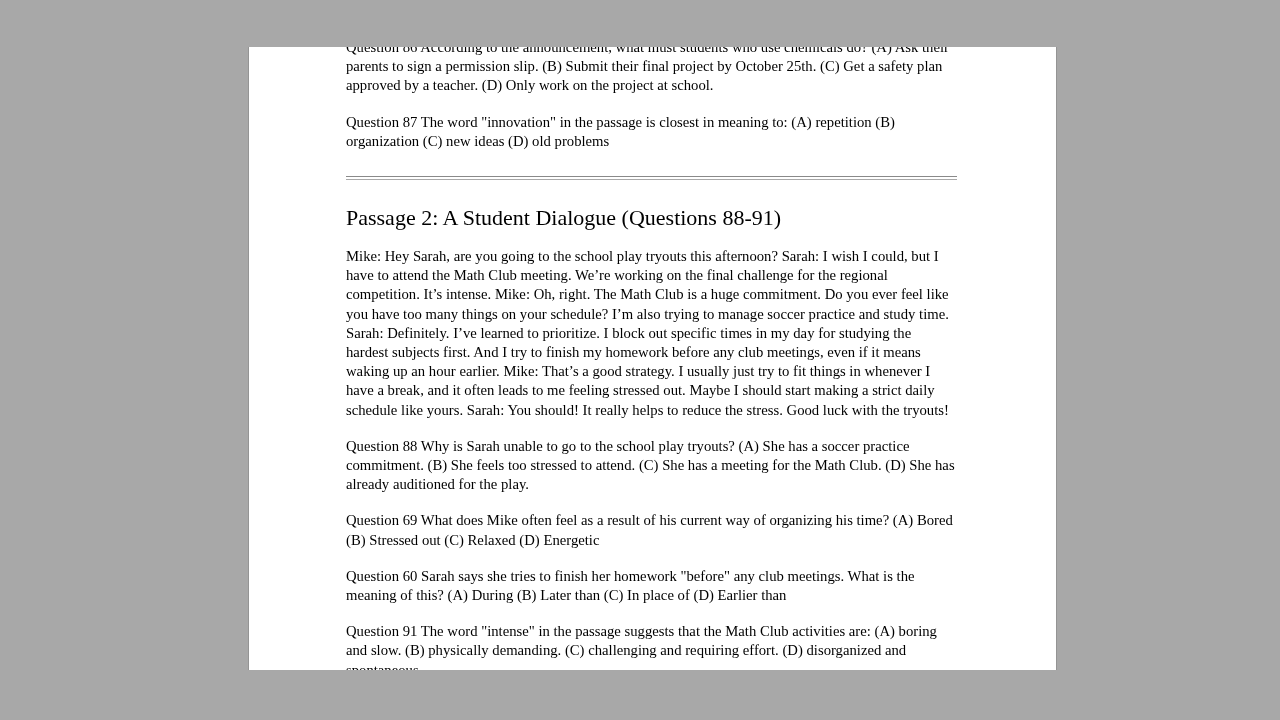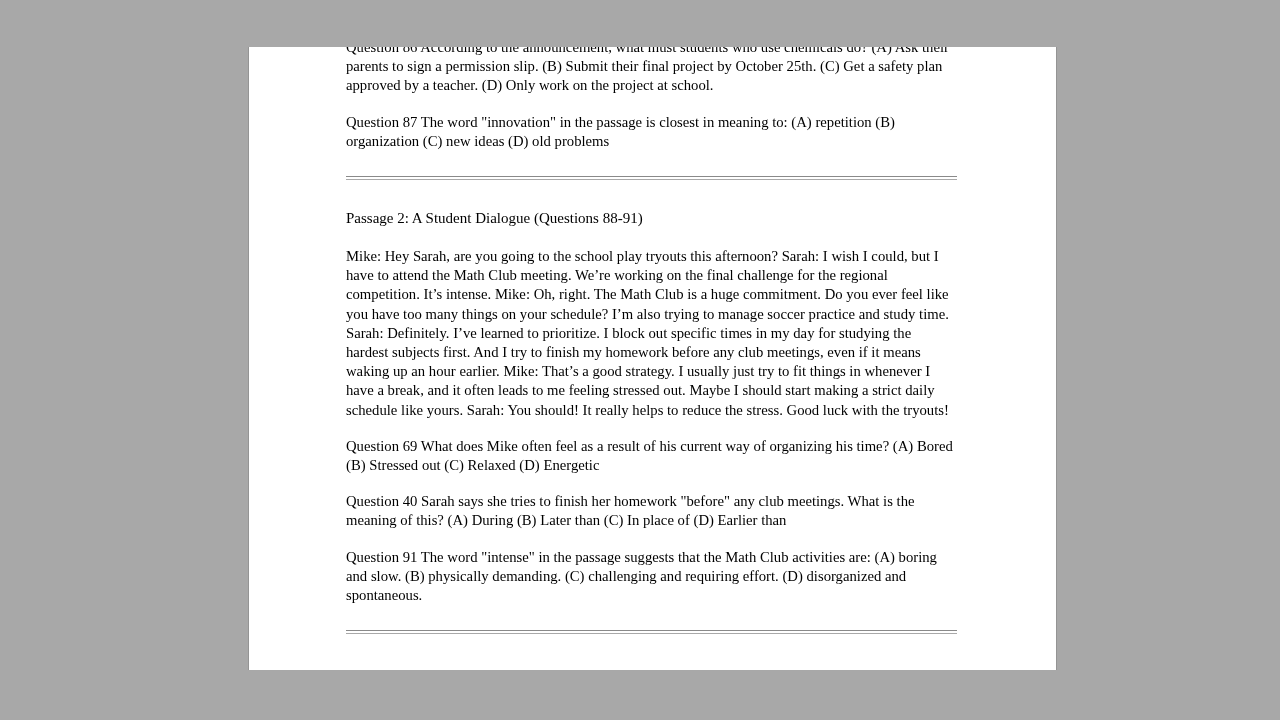--- a/index.html
+++ b/index.html
@@ -36,21 +36,21 @@
     padding: 0 99px 0 97px;
     color: #000000;
     font-size: 14.7px;
     line-height: 19.2px;
     text-align: left;
   }
   .content p {
     margin: 0 0 17px 0;
   }
   .passage-title {
-    font-size: 15px;
+    font-size: 22px;
     line-height: 22px;
     margin: 0 0 18px 0;
   }
   hr.rule {
     border: none;
     height: 2px;
     margin: 25px 0 27px 0;
     border-top: 1px solid #8a8a8a;
     border-bottom: 1px solid #a9a9a9;
     background: transparent;
@@ -68,24 +68,25 @@
       <p>Question 86 According to the announcement, what must students who use chemicals do? (A) Ask their parents to sign a permission slip. (B) Submit their final project by October 25th. (C) Get a safety plan approved by a teacher. (D) Only work on the project at school.</p>
 
       <p>Question 87 The word "innovation" in the passage is closest in meaning to: (A) repetition (B) organization (C) new ideas (D) old problems</p>
 
       <hr class="rule">
 
       <div class="passage-title">Passage 2: A Student Dialogue (Questions 88-91)</div>
 
       <p><span>Mike: Hey Sarah, are you going to the school play tryouts this afternoon? Sarah: I wish I could, but I have to attend the Math Club meeting. We’re working on the final challenge for the regional competition. It’s intense. Mike: Oh, right. The Math Club is a huge commitment. Do you ever feel like you have too many things on your schedule? I’m also trying to manage soccer practice and study time. Sarah: Definitely. I’ve learned to prioritize. I block out specific times in my day for studying the hardest subjects first. And I try to finish my homework </span><span class="em">before</span><span> any club meetings, even if it means waking up an hour earlier. Mike: That’s a good strategy. I usually just try to fit things in whenever I have a break, and it often leads to me feeling stressed out. Maybe I should start making a strict daily schedule like yours. Sarah: You should! It really helps to reduce the stress. Good luck with the tryouts!</span></p>
 
+      <p>Question 88 Why is Sarah unable to go to the school play tryouts? (A) She has a soccer practice commitment. (B) She feels too stressed to attend. (C) She has a meeting for the Math Club. (D) She has already auditioned for the play.</p>
 
       <p>Question 69 What does Mike often feel as a result of his current way of organizing his time? (A) Bored (B) Stressed out (C) Relaxed (D) Energetic</p>
 
-      <p>Question 40 Sarah says she tries to finish her homework "before" any club meetings. What is the meaning of this? (A) During (B) Later than (C) In place of (D) Earlier than</p>
+      <p>Question 60 Sarah says she tries to finish her homework "before" any club meetings. What is the meaning of this? (A) During (B) Later than (C) In place of (D) Earlier than</p>
 
       <p>Question 91 The word "intense" in the passage suggests that the Math Club activities are: (A) boring and slow. (B) physically demanding. (C) challenging and requiring effort. (D) disorganized and spontaneous.</p>
 
       <hr class="rule">
 
 
     </div>
   </div>
 </div>
 

